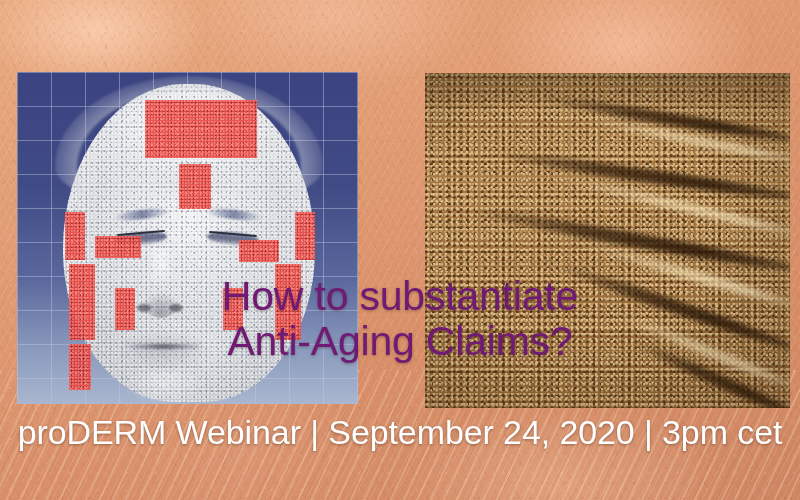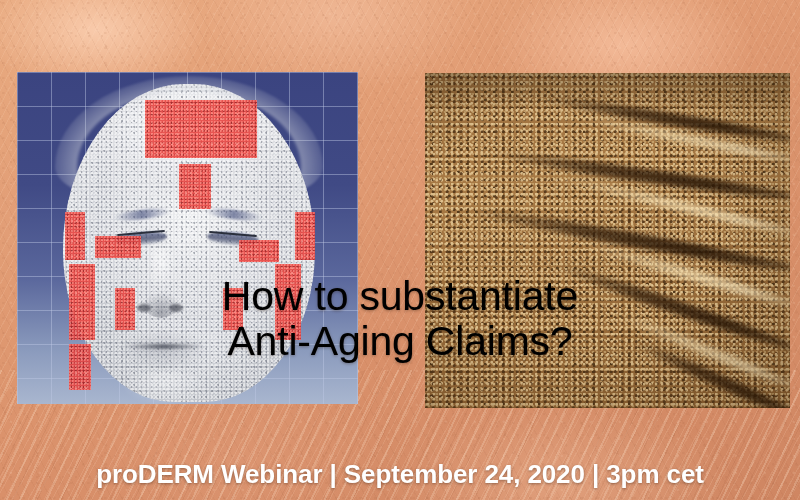--- a/index.html
+++ b/index.html
@@ -280,43 +280,42 @@
       linear-gradient(180deg, rgba(40,24,8,.28) 0%, rgba(40,24,8,0) 12%);
   }
 
   
   .headline {
     position: absolute;
     left: 0;
     right: 0;
     top: 274px;
     text-align: center;
-    color: #000000;
+    color: #701a75;
     font-family: "Liberation Sans", sans-serif;
     font-weight: 300;
     font-size: 41px;
     line-height: 45px;
     letter-spacing: -0.2px;
     text-shadow: 0 1px 3px rgba(40,20,10,.35);
     white-space: pre-line;
   }
   .subtitle {
     position: absolute;
     left: 0;
     right: 0;
     top: 416px;
     text-align: center;
     color: #ffffff;
     font-family: "Liberation Sans", sans-serif;
-    font-weight: 700;
-    font-size: 26px;
+    font-weight: 400;
+    font-size: 34px;
     line-height: 32px;
     letter-spacing: -0.1px;
     text-shadow: 0 1px 3px rgba(40,20,10,.40);
-    margin-top: 42px;
   }
 </style>
 </head>
 <body>
 
 <div id="banner">
 
   <div class="bg-skin"></div>
   <div class="bg-striations"></div>
   <div class="bg-pores"></div>

